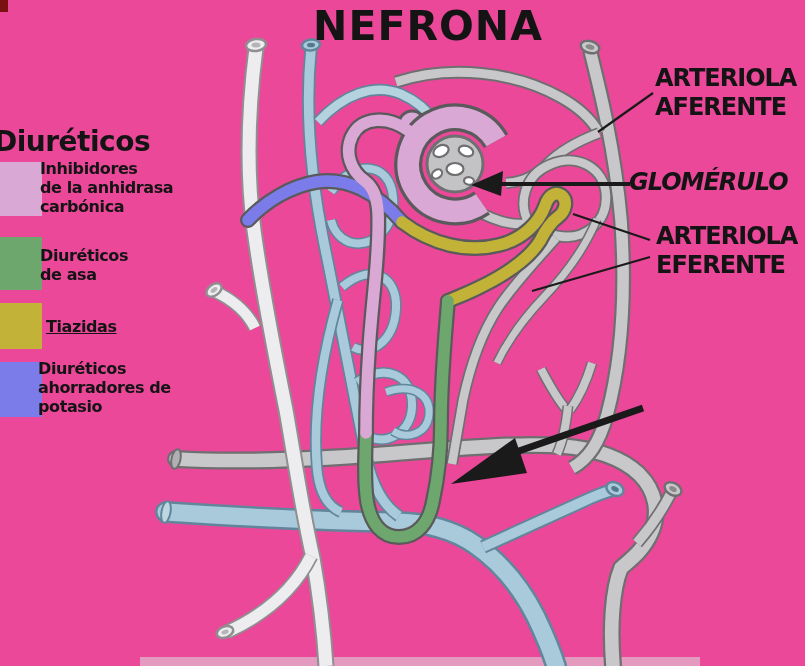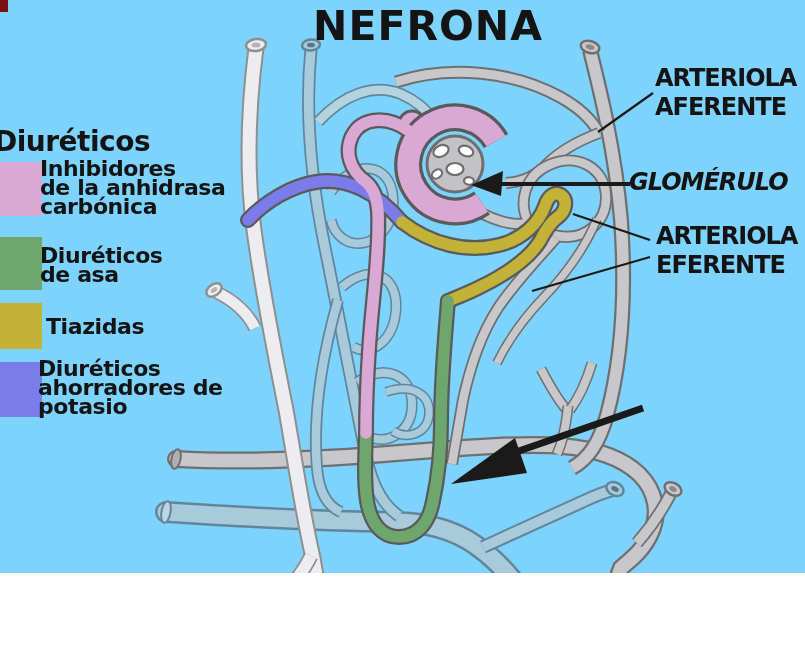--- a/index.html
+++ b/index.html
@@ -1,23 +1,23 @@
 <!DOCTYPE html>
 <html><head>
 <meta charset="utf-8">
 <style>
   html,body{margin:0;padding:0;background:#fff;}
-  #stage{position:relative;width:805px;height:573px;background:#7dd3fc;overflow:hidden;
+  #stage{position:relative;width:805px;height:666px;background:#ec4899;overflow:hidden;
          font-family:"DejaVu Sans",sans-serif;}
   svg{position:absolute;left:0;top:0;}
   .lbl{position:absolute;font-weight:700;color:#141414;white-space:pre-line;
        font-family:"DejaVu Sans",sans-serif;letter-spacing:-0.5px;}
   .title{font-size:41px;letter-spacing:1px;text-align:center;}
   .legend-title{font-size:28px;}
-  .legend-item{font-size:22px;line-height:19px;letter-spacing:-0.4px;}
+  .legend-item{font-size:16px;line-height:19px;letter-spacing:-0.4px;}
   .anno{font-size:24px;line-height:29px;letter-spacing:-1px;}
   .swatch{position:absolute;left:0;width:42px;}
   .corner-mark{position:absolute;left:0;top:0;width:8px;height:12px;}
 </style>
 </head>
 <body>
 
 <div id="stage">
 
   <div class="corner-mark" style="background: rgb(122, 16, 16);"></div>
@@ -151,21 +151,21 @@
   <div class="swatch" style="top: 162px; height: 54px; background: rgb(217, 168, 213);"></div>
   <div class="lbl legend-item" style="left:40px;top:159px;">Inhibidores
 de la anhidrasa
 carbónica</div>
 
   <div class="swatch" style="top: 237px; height: 53px; background: rgb(110, 167, 110);"></div>
   <div class="lbl legend-item" style="left:40px;top:246px;">Diuréticos
 de asa</div>
 
   <div class="swatch" style="top: 303px; height: 46px; background: rgb(194, 178, 55);"></div>
-  <div class="lbl legend-item" style="left:46px;top:317px;">Tiazidas</div>
+  <div class="lbl legend-item" style="left:46px;top:317px;text-decoration:underline;">Tiazidas</div>
 
   <div class="swatch" style="top: 362px; height: 55px; background: rgb(123, 124, 233);"></div>
   <div class="lbl legend-item" style="left:38px;top:359px;">Diuréticos
 ahorradores de
 potasio</div>
 
   <div class="lbl anno" style="left:655px;top:64px;width:150px;">ARTERIOLA
 AFERENTE</div>
   <div class="lbl anno" style="left:629px;top:168px;width:176px;font-style:italic;">GLOMÉRULO</div>
   <div class="lbl anno" style="left:656px;top:222px;width:150px;">ARTERIOLA

